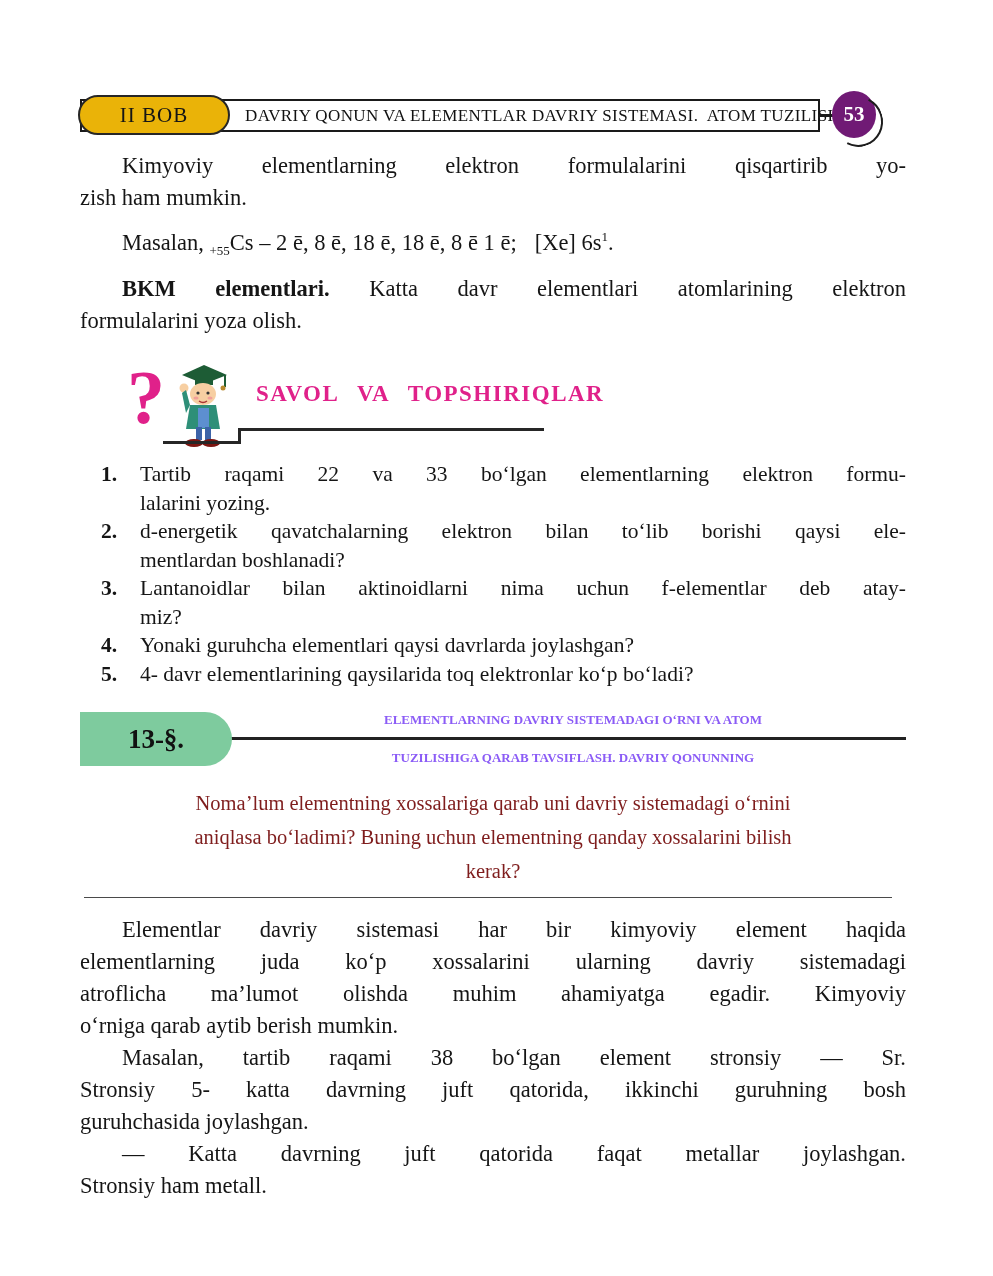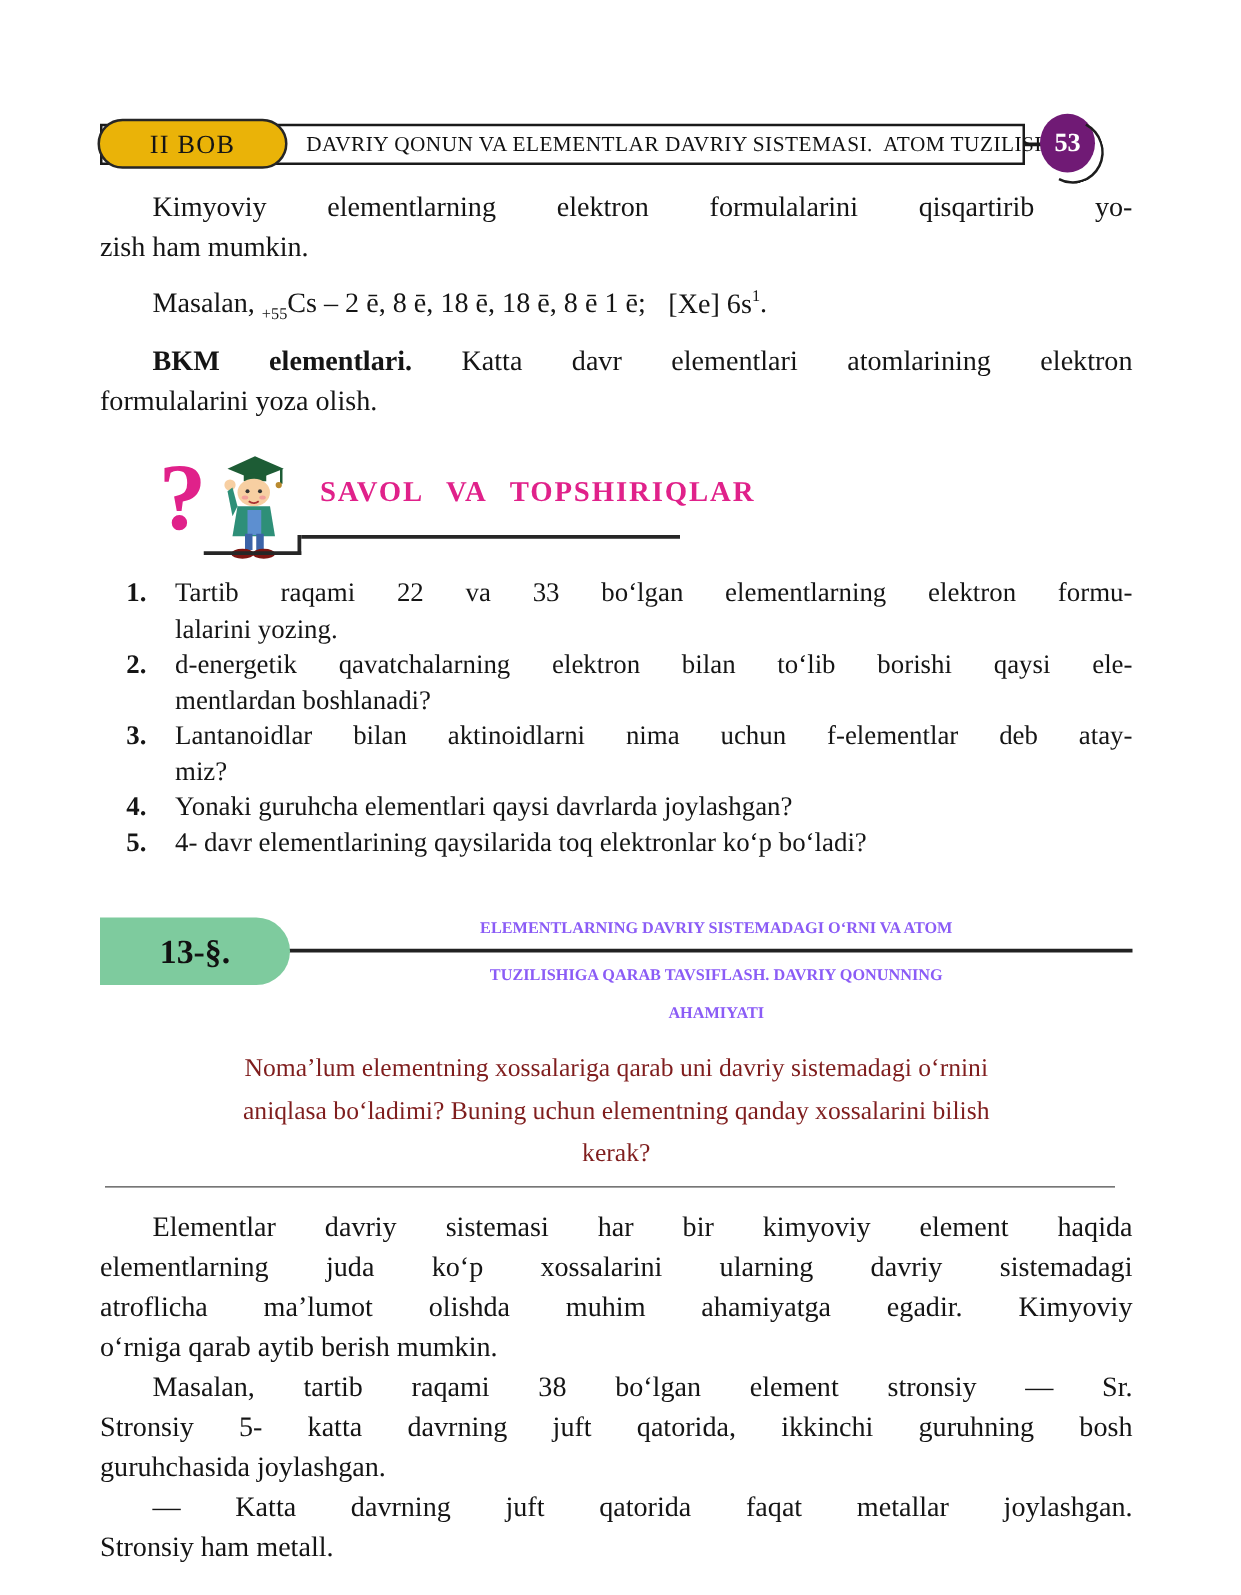--- a/index.html
+++ b/index.html
@@ -66,21 +66,21 @@
   .rule-upper { position: absolute; left: 161px; top: 71px; width: 303px; height: 3px; background: #262626; }
   .rule-riser { position: absolute; left: 158px; top: 71px; width: 3px;  height: 16px; background: #262626; }
   .rule-lower { position: absolute; left: 83px;  top: 84px; width: 78px; height: 3px; background: #262626; }
 
   .tasks-list { margin-top: 7px; font-size: 21.5px; line-height: 28.5px; }
   .task { display: flex; }
   .task-num { flex: none; width: 60px; padding-left: 21px; box-sizing: border-box; font-weight: bold; }
   .task-text { flex: 1; }
 
   
-  .section { position: relative; margin-top: 39px; }
+  .section { position: relative; margin-top: 17px; }
   .section-badge {
     position: absolute; left: 0; top: 7px; width: 152px; height: 54px;
     background: #7ecb9e; border-radius: 0 27px 27px 0;
     display: flex; align-items: center; justify-content: center;
     font-size: 27px; font-weight: bold; color: #111;
   }
   .section-heading { margin-left: 160px; text-align: center; font-weight: bold; font-size: 13px; line-height: 30px; color: #8b5cf6; }
   .section-divider { height: 2.5px; background: #222; margin: 2px 0 3px -9px; }
 
   
@@ -189,21 +189,20 @@
     </div>
 
     <div class="section">
       <div class="section-badge">
         <span>13-§.</span>
       </div>
       <div class="section-heading">
         <div>ELEMENTLARNING DAVRIY SISTEMADAGI O‘RNI VA ATOM</div>
         <div class="section-divider"></div>
         <div>TUZILISHIGA QARAB TAVSIFLASH. DAVRIY QONUNNING</div>
-        <div>AHAMIYATI</div>
       </div>
     </div>
 
     <div class="lead-question">
       <div>Noma’lum elementning xossalariga qarab uni davriy sistemadagi o‘rnini</div>
       <div>aniqlasa bo‘ladimi? Buning uchun elementning qanday xossalarini bilish</div>
       <div>kerak?</div>
     </div>
     <div class="lead-divider"></div>
 

